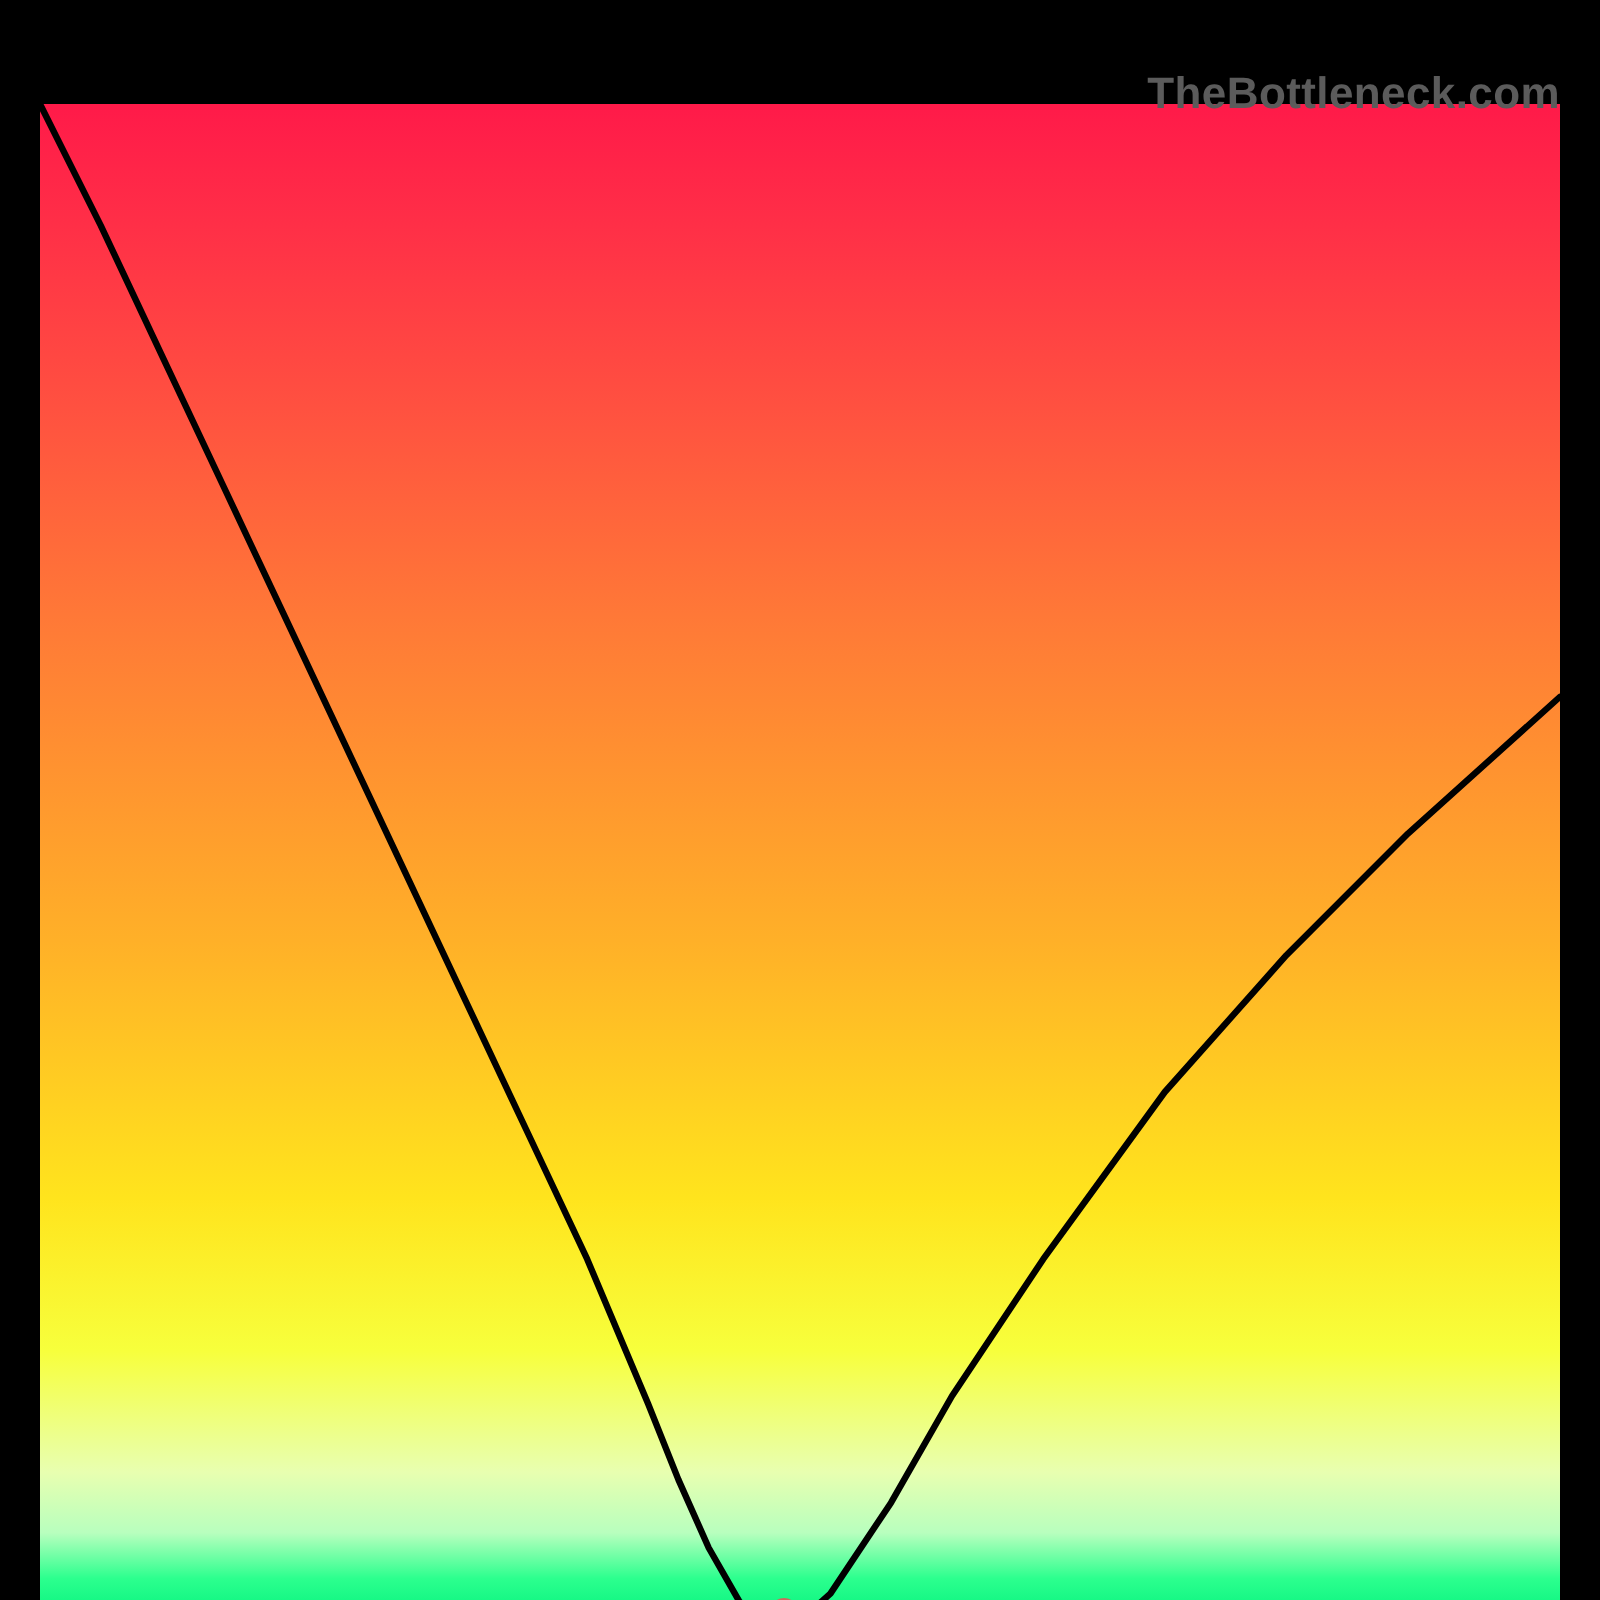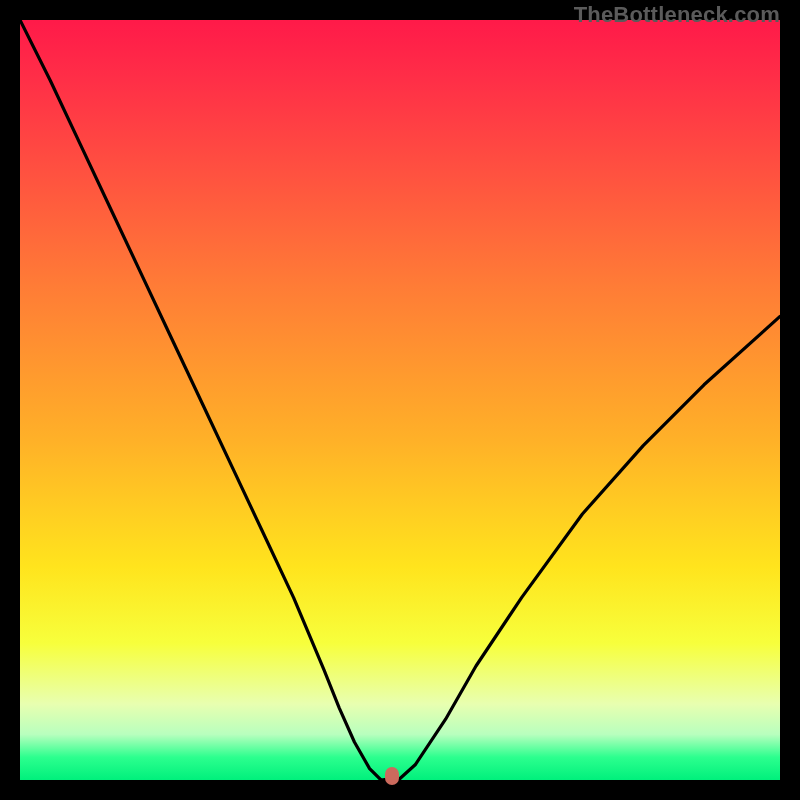--- a/index.html
+++ b/index.html
@@ -2,20 +2,21 @@
 <html><head>
 <meta charset="utf-8">
 <style>
   * { margin: 0; padding: 0; box-sizing: border-box; }
   html, body { width: 800px; height: 800px; overflow: hidden; background: #000; }
   .frame {
     position: relative;
     width: 800px;
     height: 592px;
     background: #000;
+    margin-top: 32px;
   }
   .watermark {
     position: absolute;
     top: 2px;
     right: 20px;
     font-family: Arial, Helvetica, sans-serif;
     font-size: 22px;
     font-weight: 600;
     color: #5b5b5b;
     letter-spacing: 0.2px;

